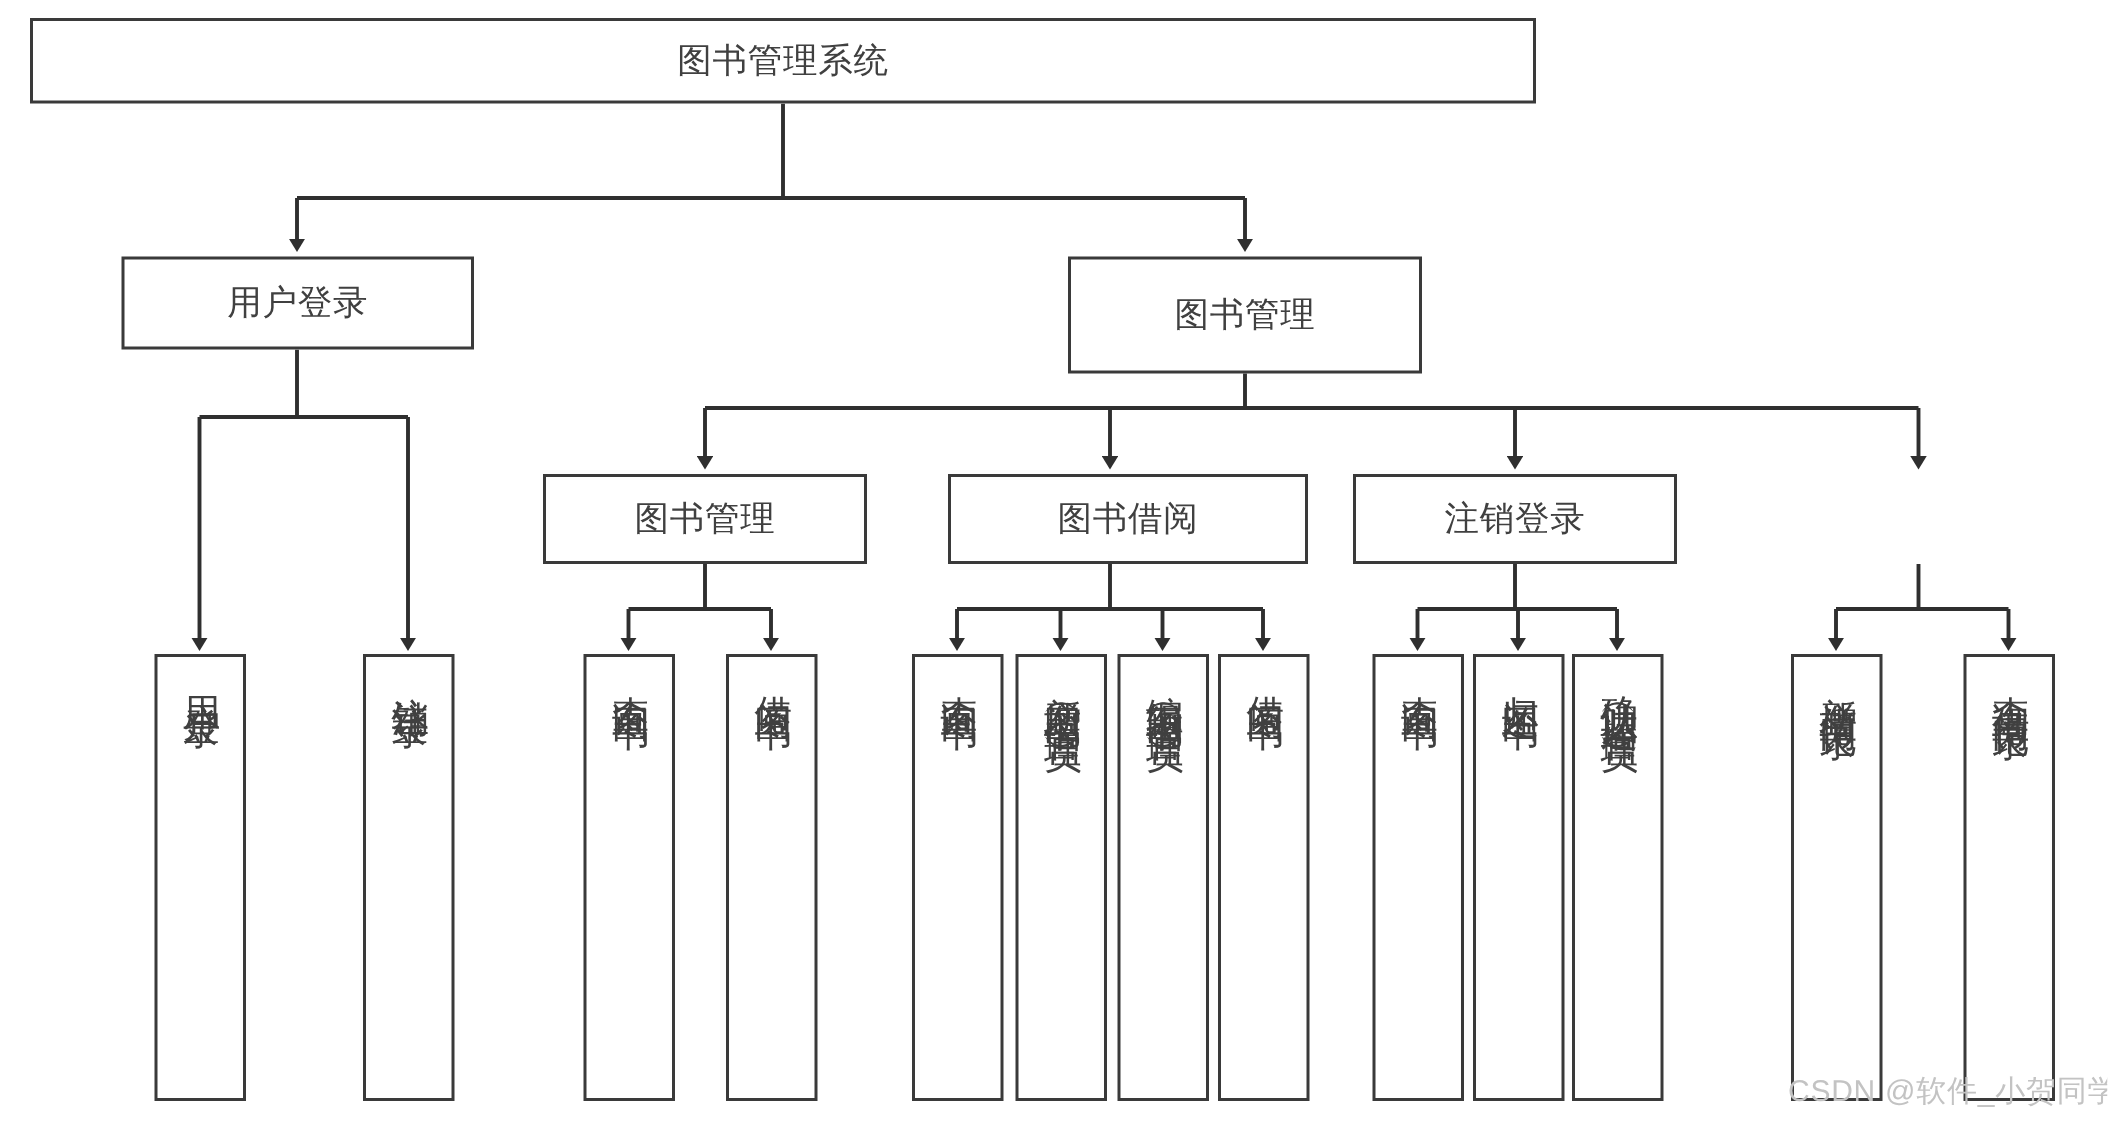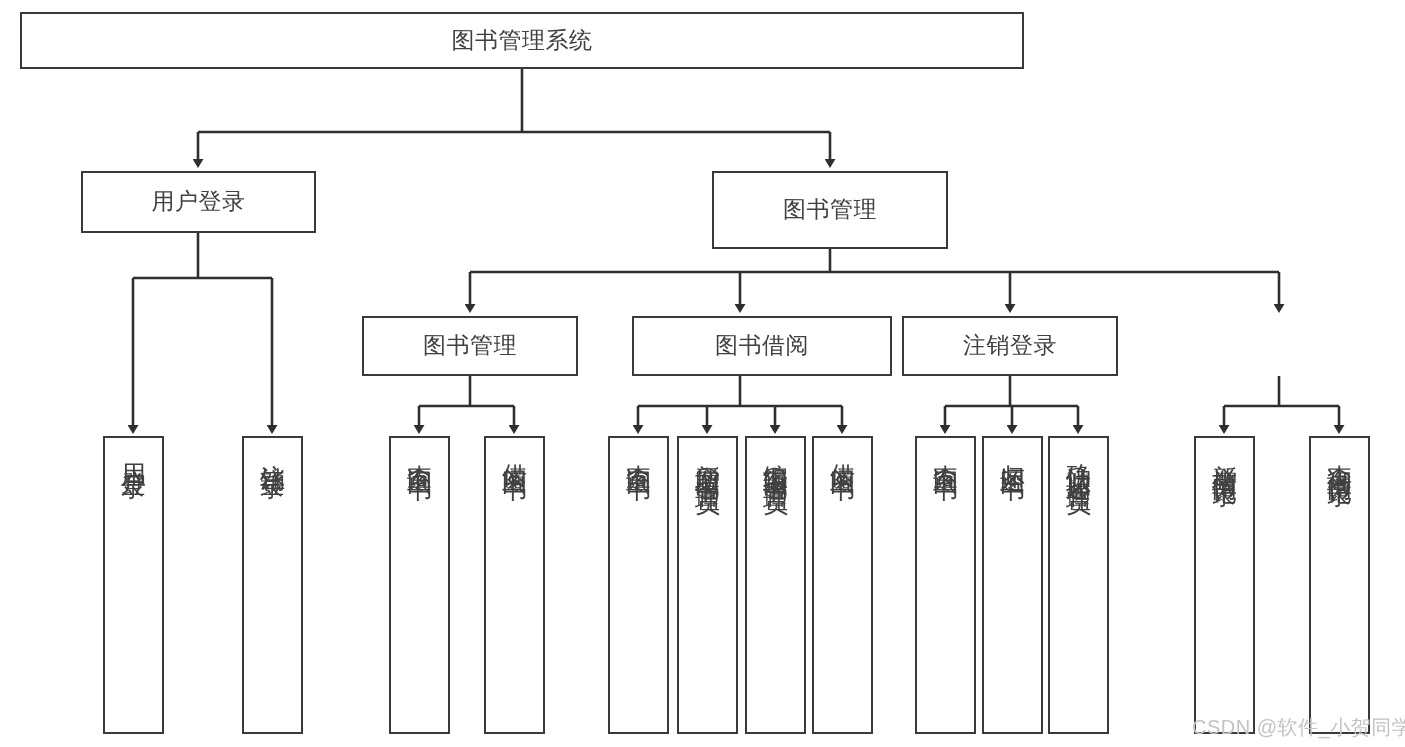--- a/index.html
+++ b/index.html
@@ -129,21 +129,21 @@
   <div class="node h" style="left:81px; top:171px; width:235px; height:62px;">
     <span class="label">用户登录</span>
   </div>
   <div class="node h" style="left:712px; top:171px; width:236px; height:78px;">
     <span class="label">图书管理</span>
   </div>
 
   <div class="node h" style="left:362px; top:316px; width:216px; height:60px;">
     <span class="label">图书管理</span>
   </div>
-  <div class="node h" style="left:632px; top:316px; width:260px; height:60px;">
+  <div class="node h" style="left:632px; top:316px; width:240px; height:60px;">
     <span class="label">图书借阅</span>
   </div>
   <div class="node h" style="left:902px; top:316px; width:216px; height:60px;">
     <span class="label">注销登录</span>
   </div>
 
   <div class="node v" style="left:103px; top:436px; width:61px; height:298px;">
     <span class="label">用户登录</span>
   </div>
   <div class="node v" style="left:242px; top:436px; width:61px; height:298px;">

